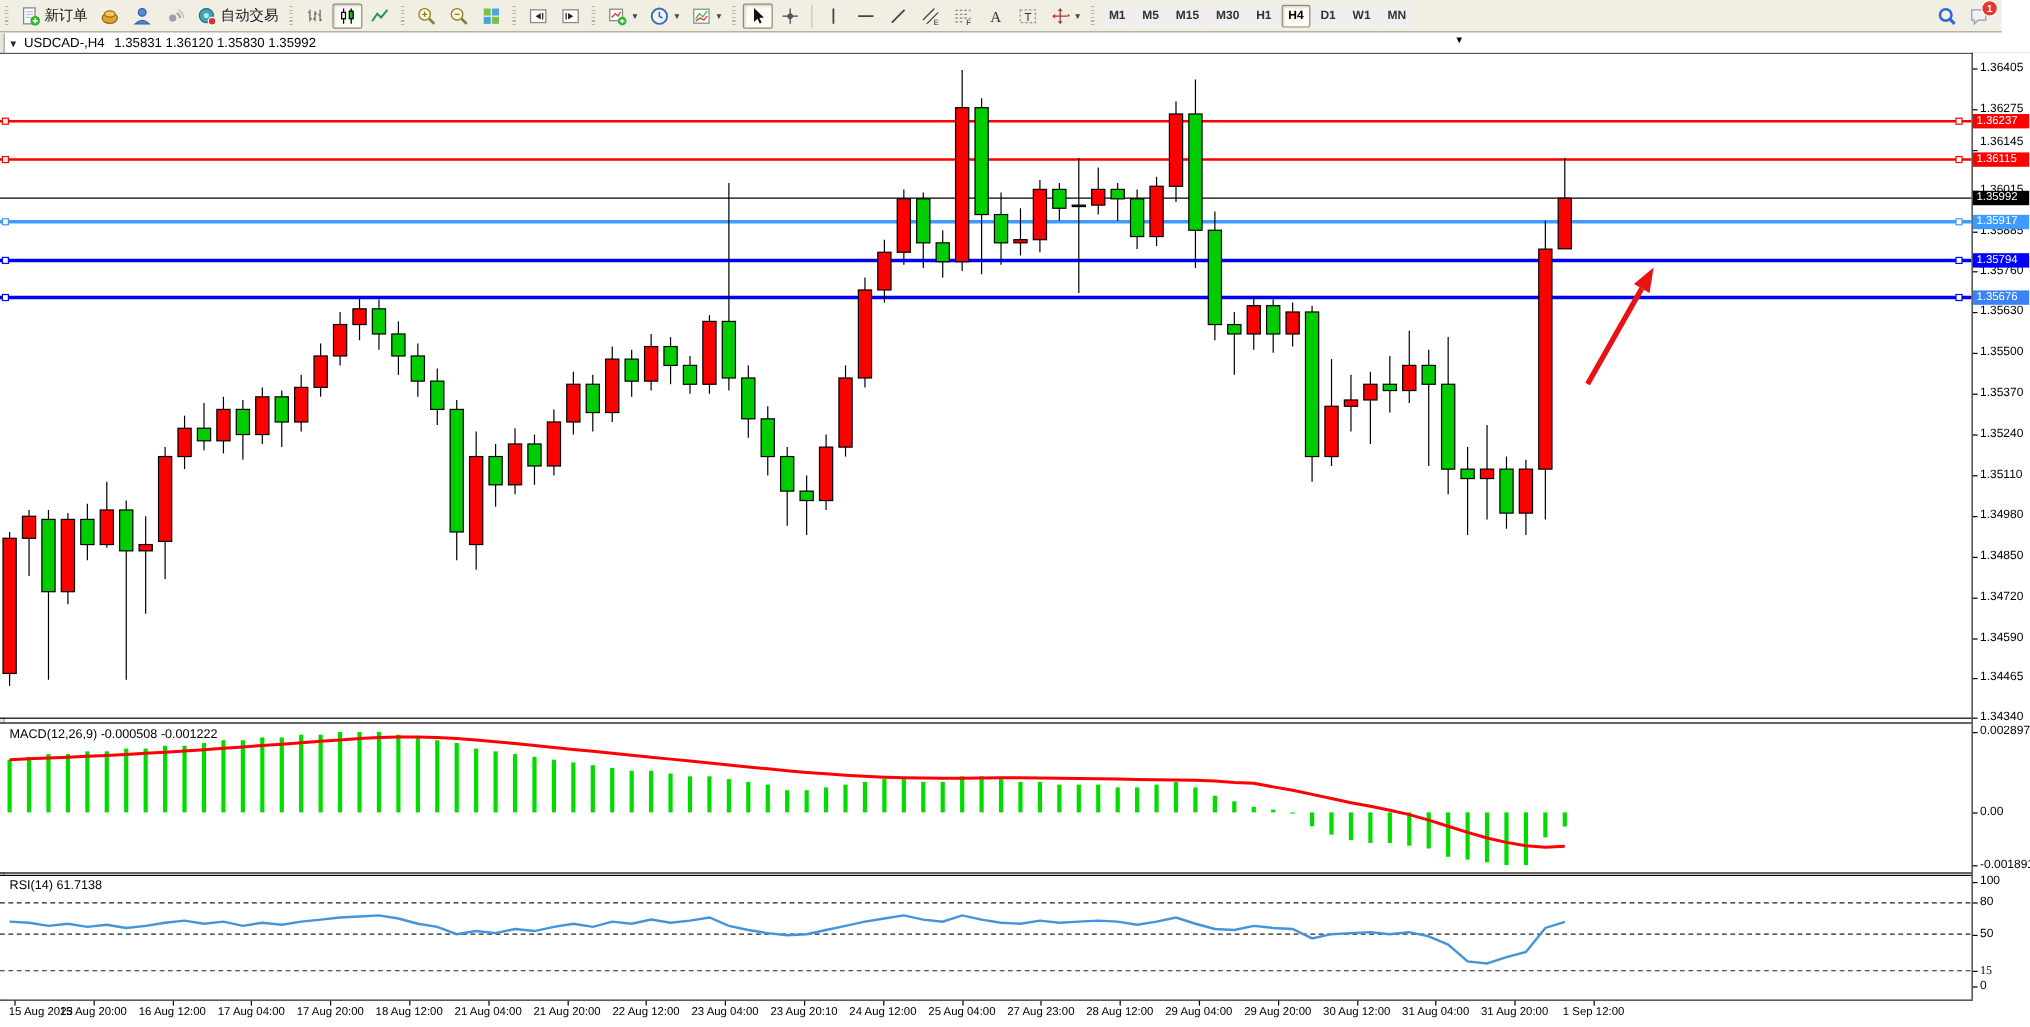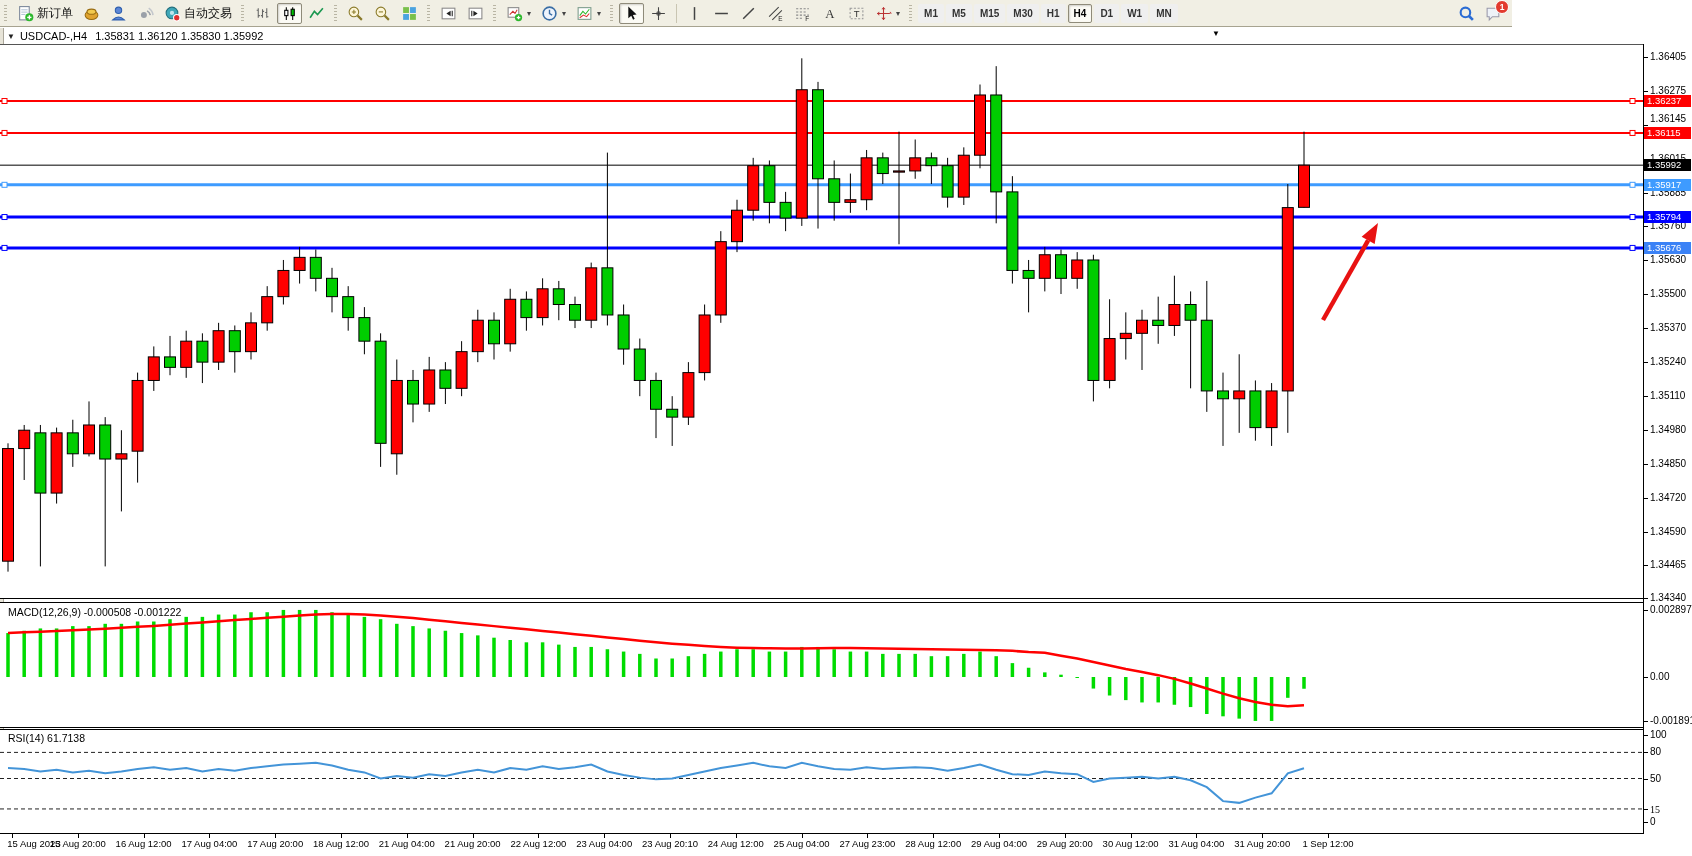--- a/index.html
+++ b/index.html
@@ -1,19 +1,19 @@
 <!DOCTYPE html>
 <html><head>
 <meta charset="utf-8">
 <style>
   html,body{margin:0;padding:0;background:#c8c4b8;}
   #root{position:relative;width:1692px;height:856px;background:#fff;overflow:hidden;
         font-family:"Liberation Sans","DejaVu Sans",sans-serif;-webkit-font-smoothing:antialiased;}
   
-  #toolbar{position:absolute;left:0;top:0;width:1512px;height:27px;background:#f1efe4;
+  #toolbar{position:absolute;left:0;top:0;width:1668px;height:27px;background:#f1efe4;
            border-bottom:1px solid #a7a390;display:flex;align-items:center;box-sizing:border-box;}
   .tb-group{display:flex;align-items:center;height:100%;}
   .tb-handle{width:3px;height:16px;margin:0 5px 0 4px;
              background:repeating-linear-gradient(to bottom,#b9b5a4 0 1px,transparent 1px 3px);}
   .tb-btn{display:flex;align-items:center;gap:3px;height:21px;padding:1px 3px;margin:0 1px;
           border:1px solid transparent;border-radius:2px;background:transparent;cursor:default;}
   .tb-btn.active{border:1px solid #8f8b7a;background:#fcfbf5;box-shadow:inset 1px 1px 2px rgba(0,0,0,.18);}
   .tb-btn .lbl{font-size:12px;color:#111;white-space:nowrap;}
   .tb-sep{width:1px;height:19px;background:#c9c5b2;margin:0 4px;}
   .dd{font-size:8px;color:#444;margin-left:1px;}

